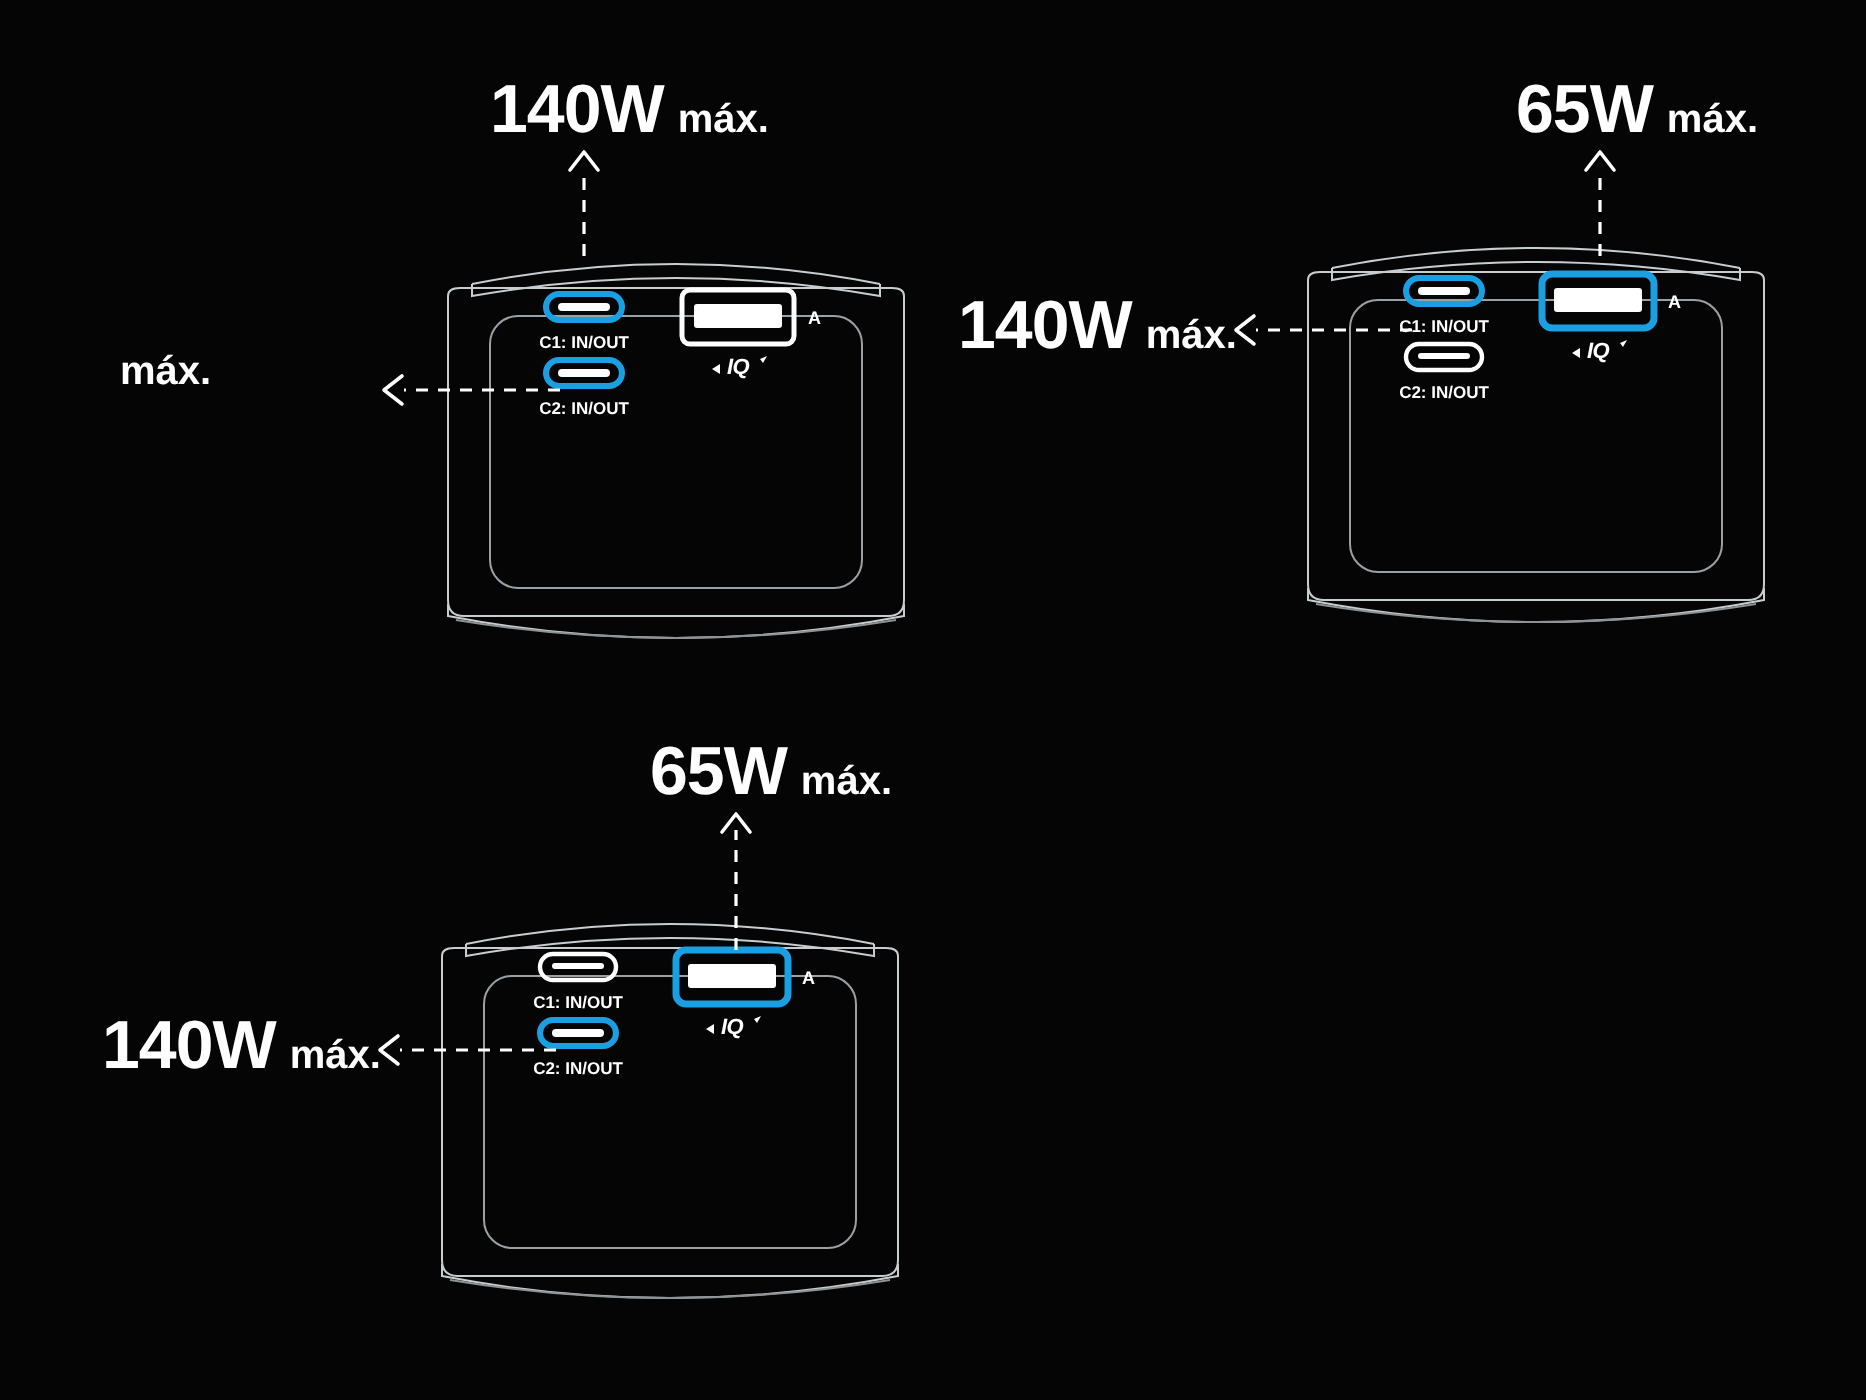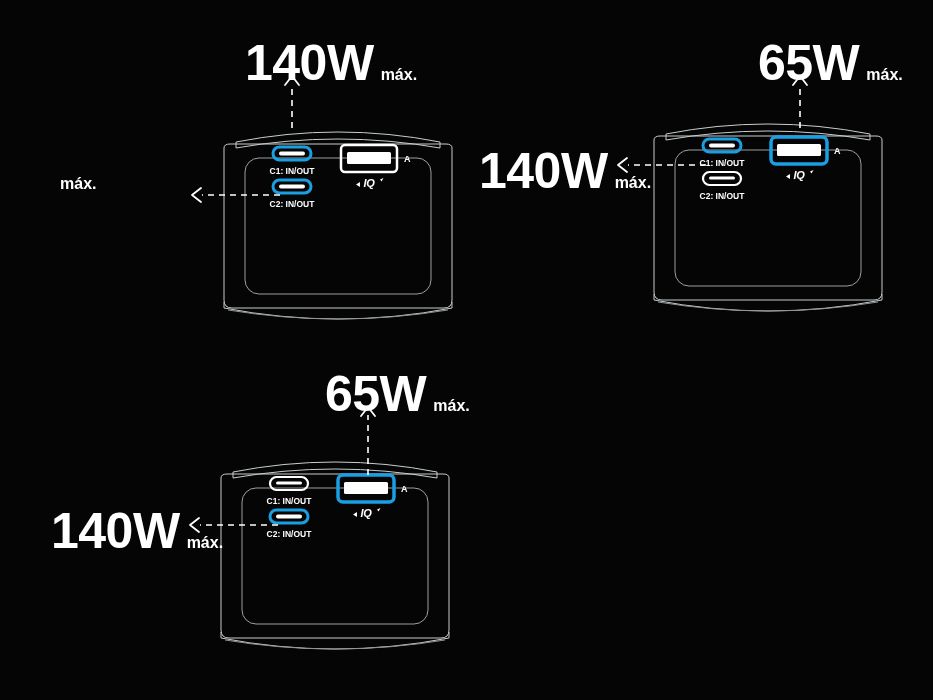--- a/index.html
+++ b/index.html
@@ -11,25 +11,25 @@
   }
   .stage{position:absolute;inset:0;width:933px;height:700px;}
 
   
   .device{position:absolute;}
   .device svg{display:block;overflow:visible;}
 
   
   .callout{position:absolute;white-space:nowrap;color:#ffffff;display:flex;align-items:baseline;}
   .callout .w{
-    font-size:50px;font-weight:700;letter-spacing:-0.5px;line-height:1;
+    font-size:34px;font-weight:700;letter-spacing:-0.5px;line-height:1;
     color:#ffffff;
   }
   .callout .mx{
-    font-size:16px;font-weight:700;line-height:1;margin-left:7px;color:#ffffff;
+    font-size:20px;font-weight:700;line-height:1;margin-left:7px;color:#ffffff;
   }
   
   .lead{position:absolute;}
   .lead svg{display:block;overflow:visible;}
 </style>
 </head>
 <body>
 
 <div class="stage">
 

